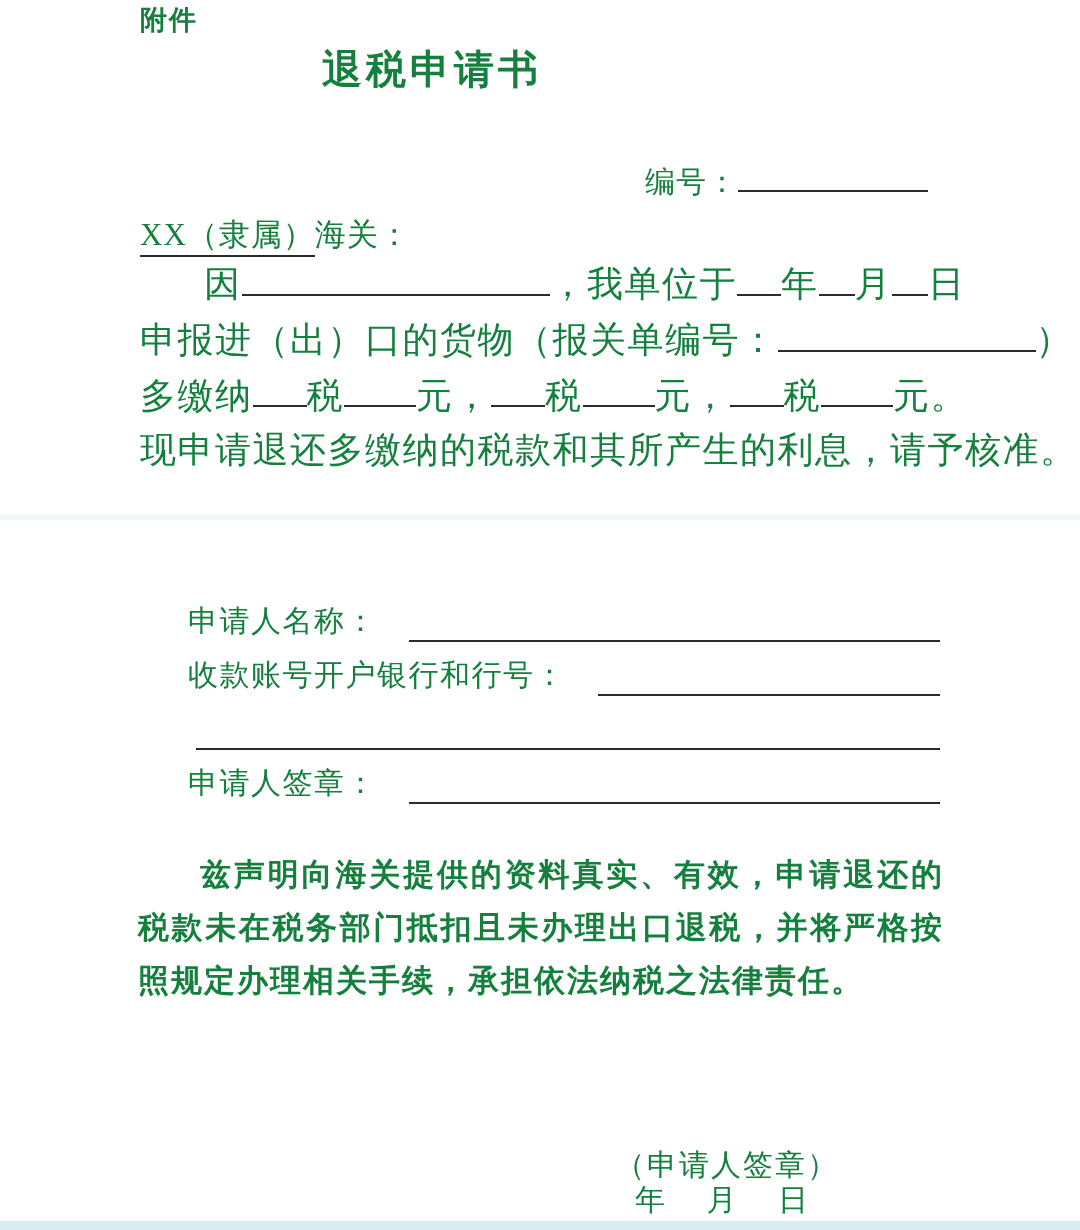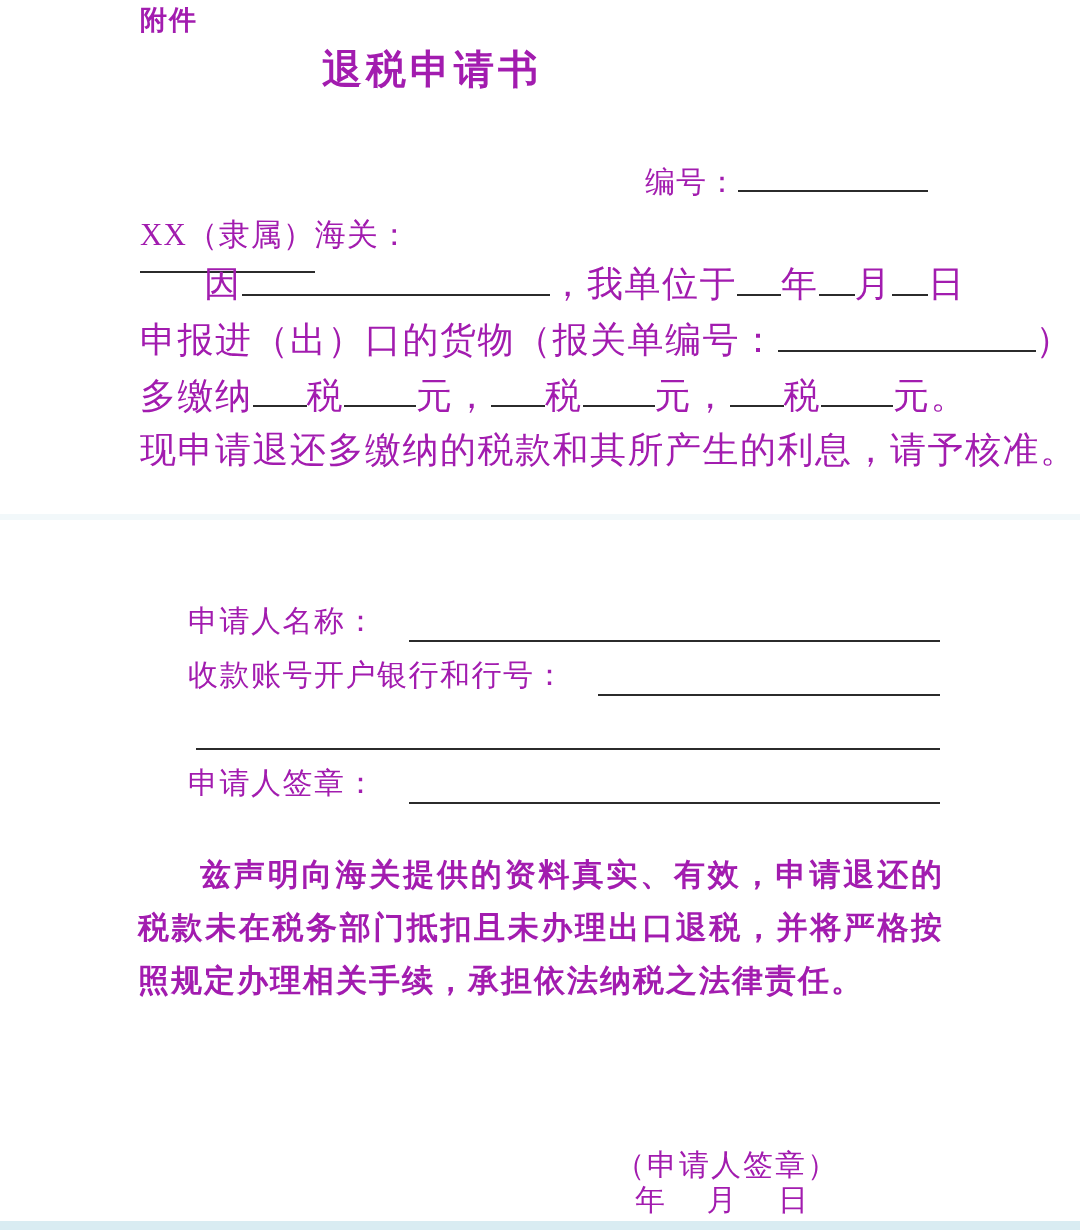--- a/index.html
+++ b/index.html
@@ -2,21 +2,21 @@
 <html><head>
 <meta charset="utf-8">
 <style>
   html,body { margin:0; padding:0; background:#ffffff; }
   #page {
     position:relative;
     width:1080px; height:1230px;
     background:#ffffff;
     overflow:hidden;
     font-family:"Liberation Serif","DejaVu Serif",serif;
-    color:#a21caf;
+    color:#15803d;
   }
   .abs { position:absolute; }
 
   
   .attachment {
     top:2px; left:140px;
     font-family:"Liberation Sans","DejaVu Sans",sans-serif;
     font-weight:bold; font-size:27px; letter-spacing:2px;
   }
   .title {
@@ -24,21 +24,21 @@
     text-align:center;
     font-weight:bold; font-size:40px; letter-spacing:4px;
   }
 
   
   .number-line { top:158px; left:645px; font-size:30px; letter-spacing:1px; white-space:nowrap; }
   .number-line .blank { width:190px; }
 
   
   .addressee { top:214px; left:140px; font-size:31px; letter-spacing:1px; white-space:nowrap; }
-  .addressee .ul { border-bottom:2px solid #2b2b2b; padding-bottom:19px; }
+  .addressee .ul { border-bottom:2px solid #2b2b2b; padding-bottom:3px; }
 
   
   .body-par {
     top:256px; left:140px; width:810px;
     font-size:36px; letter-spacing:1.5px; line-height:55px;
   }
   .body-par .line { white-space:nowrap; }
   .indent { padding-left:64px; }
 
   .blank {

